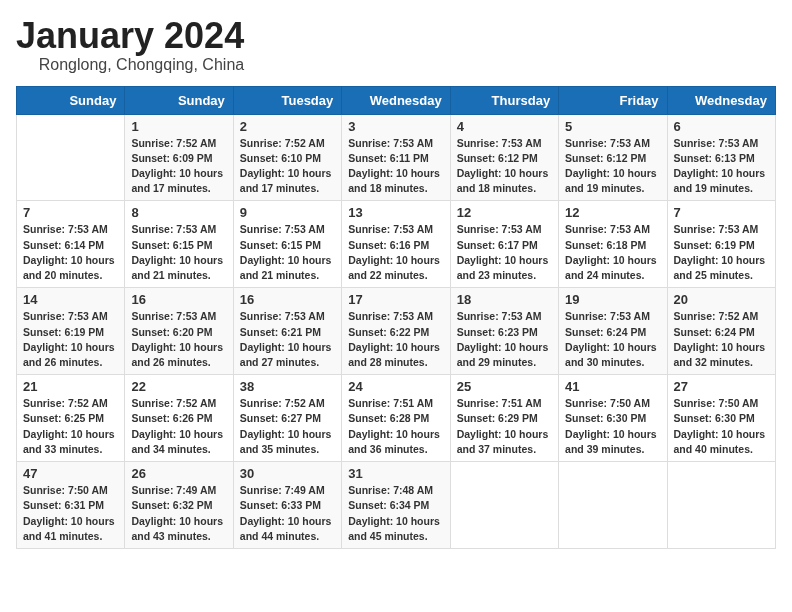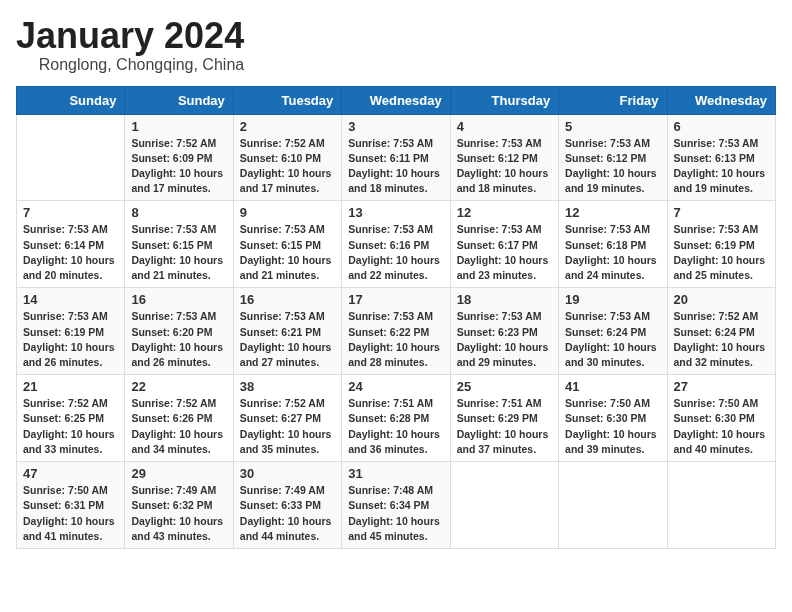--- a/index.html
+++ b/index.html
@@ -232,21 +232,21 @@
           <span class="day-num">27</span>
           <div class="day-info">Sunrise: 7:50 AM<br>Sunset: 6:30 PM<br>Daylight: 10 hours and 40 minutes.</div>
         </td>
       </tr>
       <tr>
         <td>
           <span class="day-num">47</span>
           <div class="day-info">Sunrise: 7:50 AM<br>Sunset: 6:31 PM<br>Daylight: 10 hours and 41 minutes.</div>
         </td>
         <td>
-          <span class="day-num">29</span>
+          <span class="day-num">26</span>
           <div class="day-info">Sunrise: 7:49 AM<br>Sunset: 6:32 PM<br>Daylight: 10 hours and 43 minutes.</div>
         </td>
         <td>
           <span class="day-num">30</span>
           <div class="day-info">Sunrise: 7:49 AM<br>Sunset: 6:33 PM<br>Daylight: 10 hours and 44 minutes.</div>
         </td>
         <td>
           <span class="day-num">31</span>
           <div class="day-info">Sunrise: 7:48 AM<br>Sunset: 6:34 PM<br>Daylight: 10 hours and 45 minutes.</div>
         </td>

